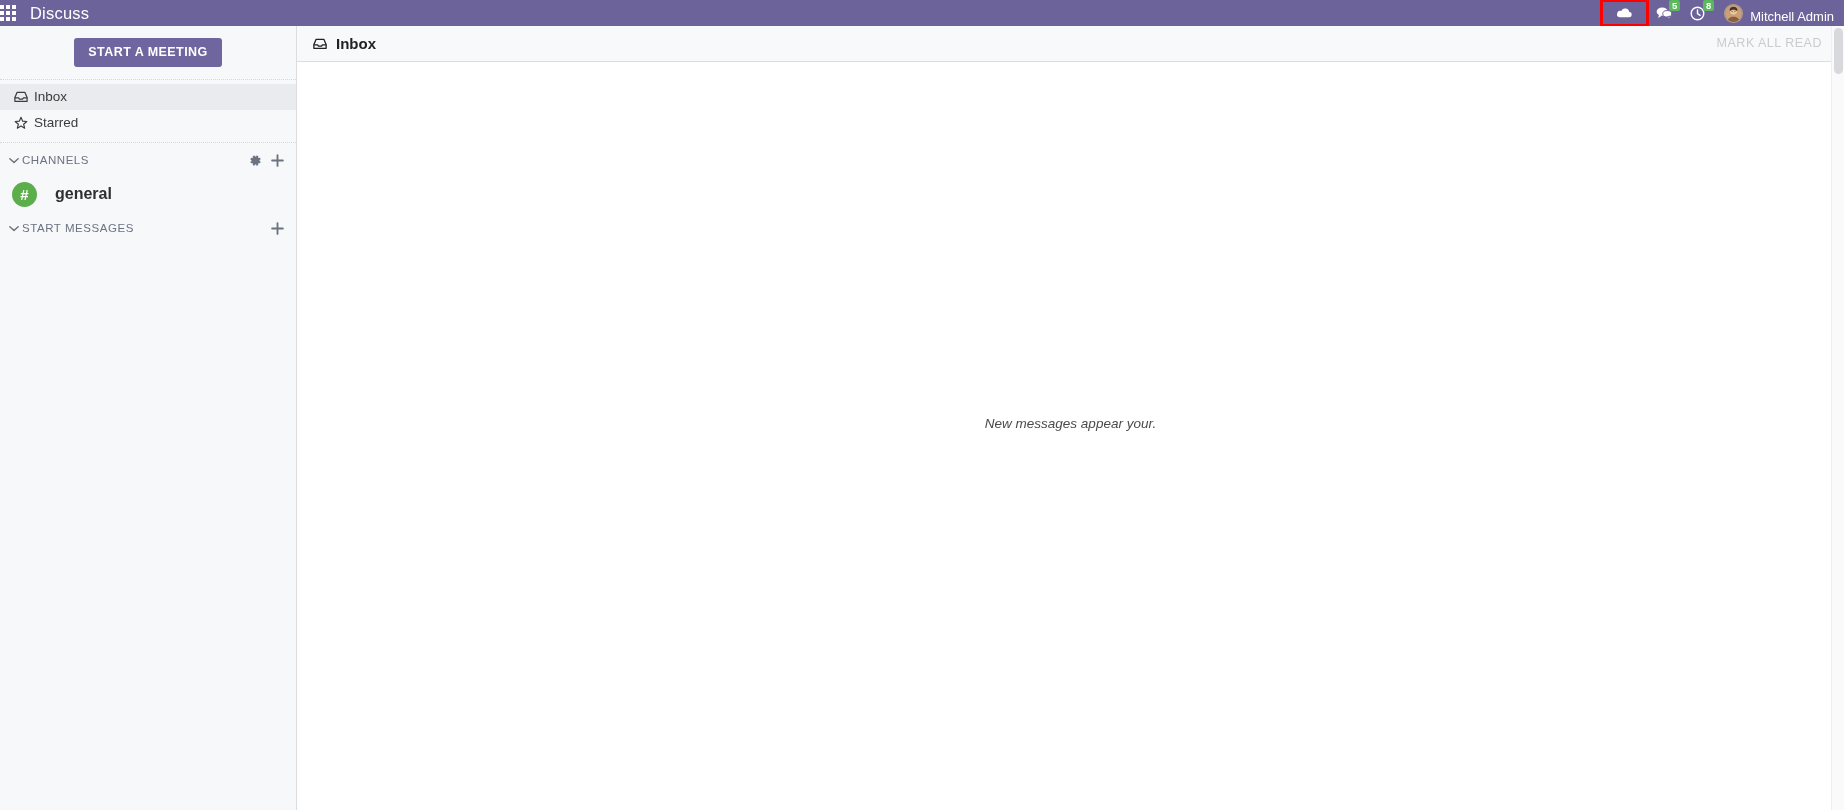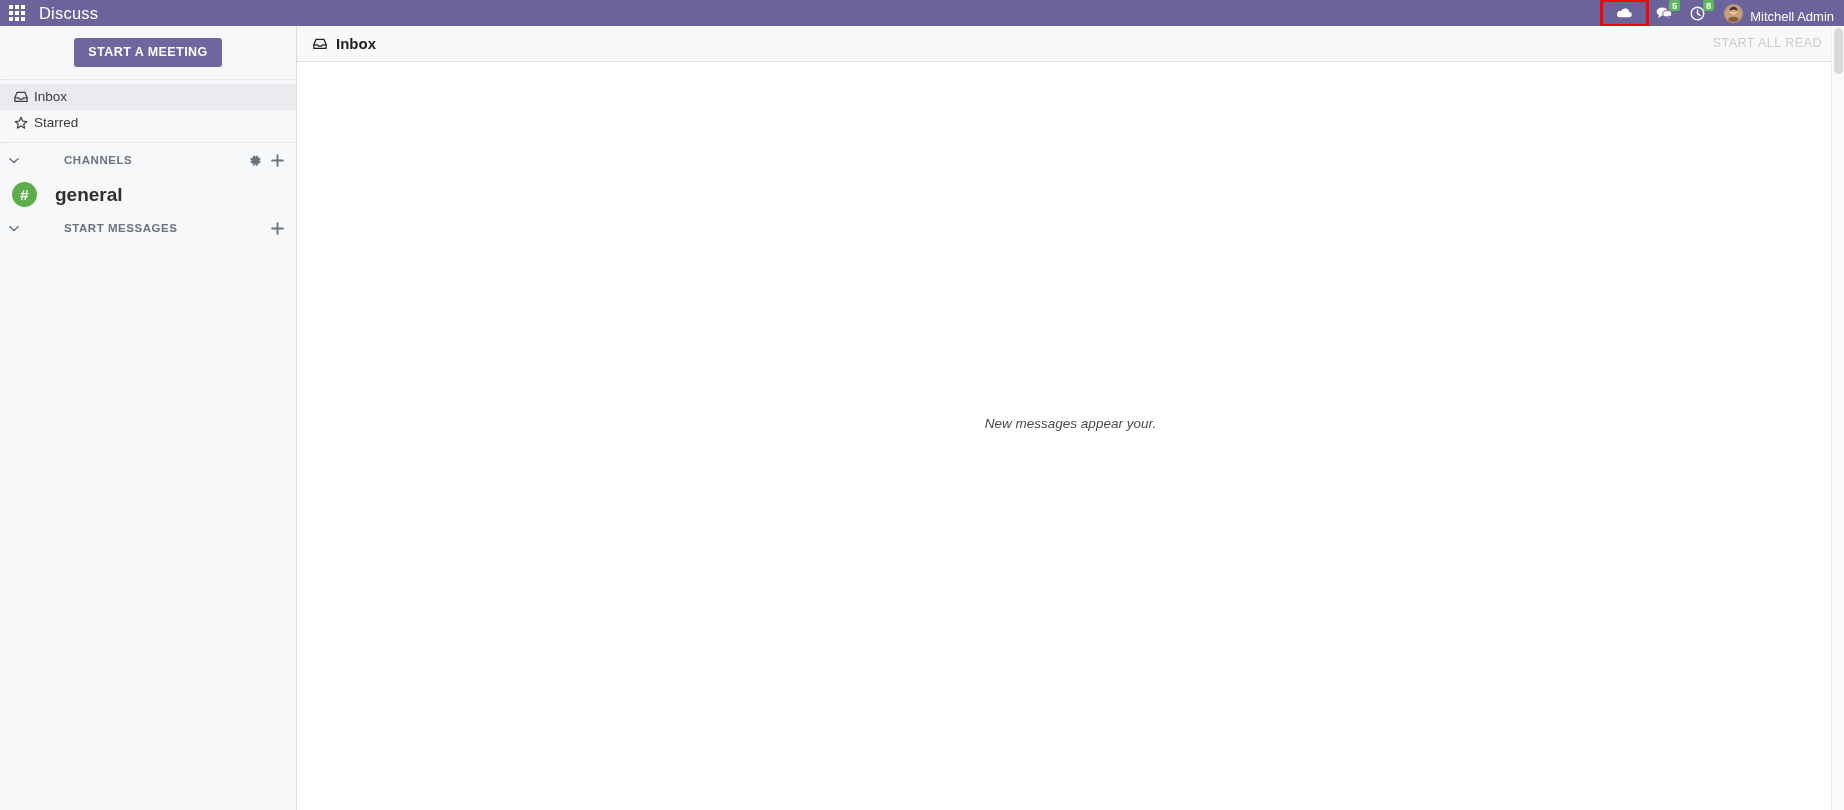--- a/index.html
+++ b/index.html
@@ -11,21 +11,21 @@
   }
 
   
   .navbar {
     position: absolute; top: 0; left: 0;
     width: 1844px; height: 26px;
     background: #6C639B;
     display: flex; align-items: center;
     color: #ffffff;
   }
-  .navbar-left { display: flex; align-items: flex-start; padding-left: 9px; }
+  .navbar-left { display: flex; align-items: flex-start; }
   .apps-grid {
     width: 17px; height: 17px;
     display: grid;
     grid-template-columns: repeat(3, 4px);
     grid-template-rows: repeat(3, 4px);
     gap: 2px;
     margin-right: 13px;
   }
   .apps-grid i { display: block; width: 4px; height: 4px; background: #ffffff; }
   .brand {
@@ -107,41 +107,41 @@
   .mailbox-item.active { background: #E9EBEE; }
   .mailbox-item .mi-icon {
     width: 20px; display: flex; align-items: center;
     justify-content: flex-start; flex: none;
   }
   .mailbox-item .mi-label { line-height: 1; }
 
   .section-head {
     height: 34px; display: flex; align-items: center;
     padding: 0 12px 0 6px;
-    font-size: 11.5px; font-weight: 700;
-    letter-spacing: .55px; color: #6B7280; gap: 42px;
+    font-size: 11.5px; font-weight: 400;
+    letter-spacing: .55px; color: #6B7280;
   }
   .caret { width: 16px; display: flex; justify-content: center; flex: none; }
   .section-title { flex: 1; }
   .section-actions { display: flex; align-items: center; gap: 9px; }
   .act-ico { cursor: pointer; display: block; line-height: 0; }
 
   .channel-row {
     height: 34px; display: flex; align-items: center;
     padding-left: 12px; cursor: pointer;
   }
   .ch-avatar {
     width: 25px; height: 25px; border-radius: 50%;
     background: #5BAE4A; color: #ffffff;
     display: flex; align-items: center; justify-content: center;
     font-size: 15px; font-weight: 700; flex: none;
     margin-right: 18px; line-height: 1;
   }
   .ch-name {
-    font-size: 19px; font-weight: 700; color: #2F2F2F;
+    font-size: 16px; font-weight: 700; color: #2F2F2F;
     line-height: 1;
   }
 
   
   .content {
     flex: 1; height: 784px; position: relative;
     background: #ffffff; display: flex; flex-direction: column;
   }
   .content-header {
     height: 36px; flex: none;
@@ -336,21 +336,21 @@
     <div class="content-header">
       <span class="ch-title-wrap">
         <span>
           <svg width="14" height="12" viewBox="0 0 16 13" style="display:block">
             <path d="M1 7.2 L3.6 1.2 H12.4 L15 7.2 V11.4 H1 Z" fill="none" stroke="#222222" stroke-width="1.5" stroke-linejoin="round"></path>
             <path d="M1 7.4 H5.2 L6.2 9 H9.8 L10.8 7.4 H15" fill="none" stroke="#222222" stroke-width="1.5" stroke-linejoin="round"></path>
           </svg>
         </span>
         <span class="ch-title">Inbox</span>
       </span>
-      <button class="btn-mark-read">START ALL READ</button>
+      <button class="btn-mark-read">MARK ALL READ</button>
     </div>
 
     <div class="empty-area">
       <div class="empty-sub">New messages appear your.</div>
     </div>
 
     <div class="scroll-gutter">
       <div class="scroll-thumb"></div>
     </div>
 

